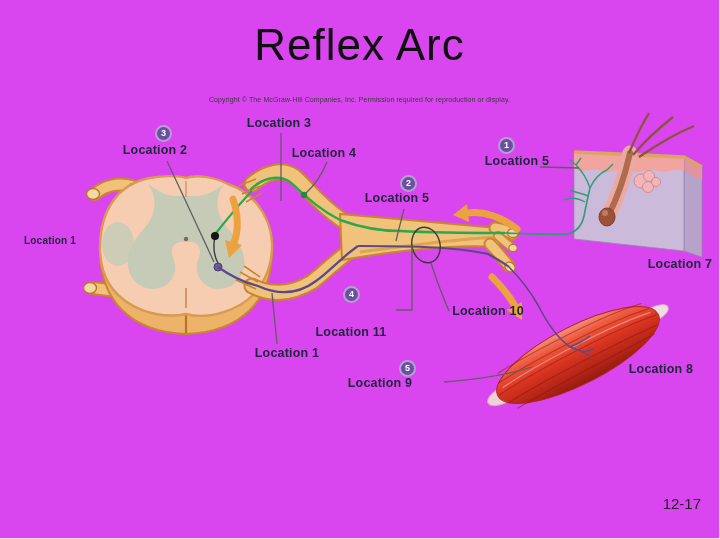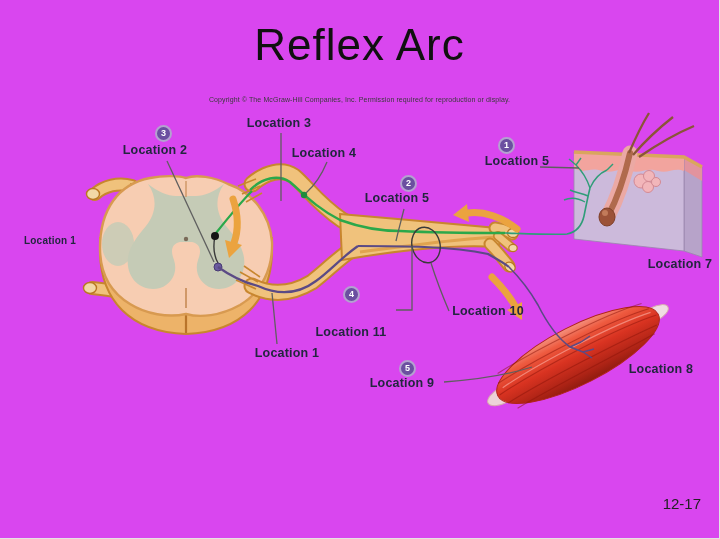--- a/index.html
+++ b/index.html
@@ -195,21 +195,21 @@
   </svg>
 
   <div class="loc-left" style="left:24px;top:235px;">Location 1</div>
   <div class="loc" style="left:155px;top:143px;">Location 2</div>
   <div class="loc" style="left:279px;top:116px;">Location 3</div>
   <div class="loc" style="left:324px;top:146px;">Location 4</div>
   <div class="loc" style="left:397px;top:191px;">Location 5</div>
   <div class="loc" style="left:517px;top:154px;">Location 5</div>
   <div class="loc" style="left:680px;top:257px;">Location 7</div>
   <div class="loc" style="left:661px;top:362px;">Location 8</div>
-  <div class="loc" style="left:402px;top:376px;">Location 9</div>
+  <div class="loc" style="left:380px;top:376px;">Location 9</div>
   <div class="loc" style="left:488px;top:304px;">Location 10</div>
   <div class="loc" style="left:351px;top:312px;margin-top:13px;">Location 11</div>
   <div class="loc" style="left:287px;top:346px;">Location 1</div>
 
   <div class="badge" style="left:498px;top:137px;">1</div>
   <div class="badge" style="left:400px;top:175px;">2</div>
   <div class="badge" style="left:155px;top:125px;">3</div>
   <div class="badge" style="left:343px;top:286px;">4</div>
   <div class="badge" style="left:399px;top:360px;">5</div>
 

